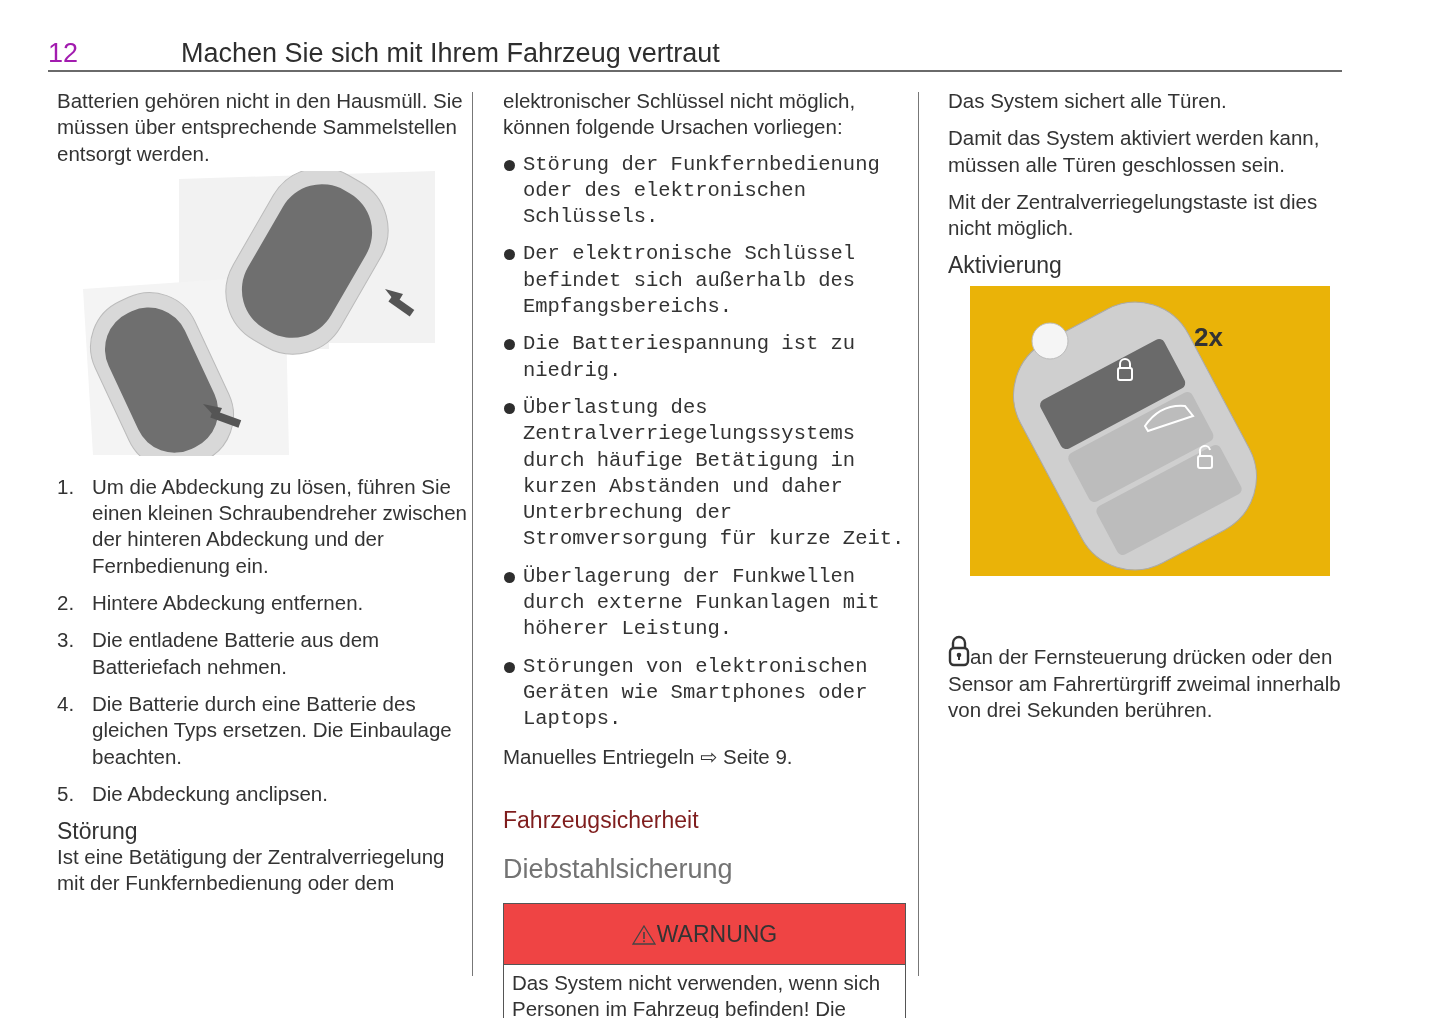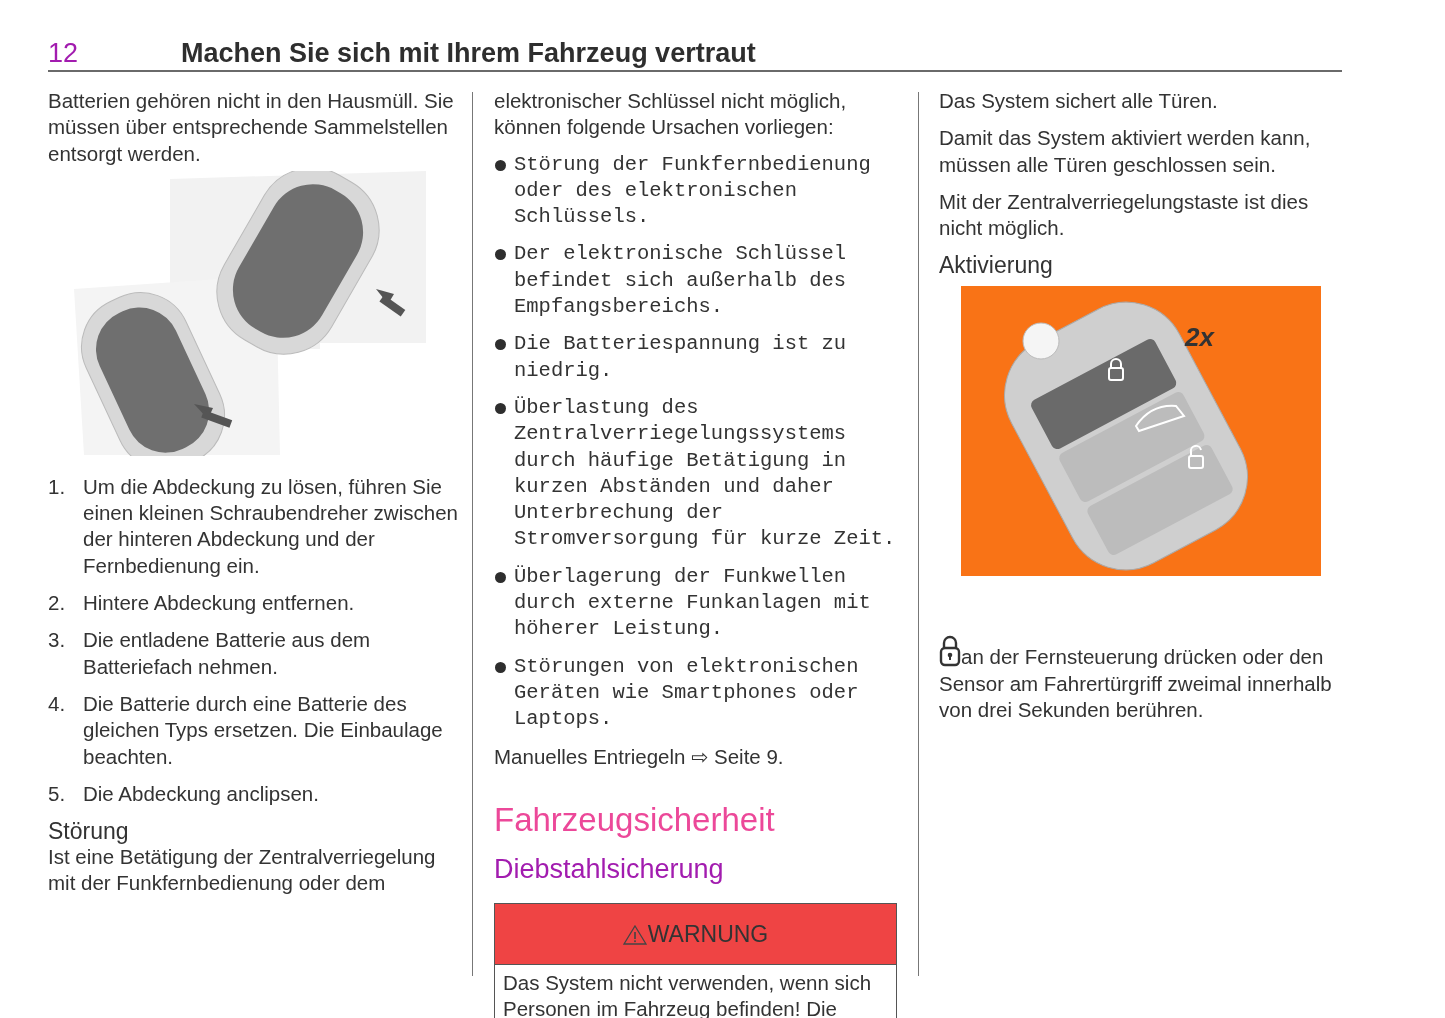--- a/index.html
+++ b/index.html
@@ -2,42 +2,42 @@
 <html><head>
 <meta charset="utf-8">
 <style>
   html, body { margin: 0; padding: 0; background: #ffffff; }
   body {
     width: 1445px; height: 1018px; position: relative; overflow: hidden;
     font-family: "Liberation Sans", sans-serif; color: #333333;
   }
   .header { position: absolute; left: 48px; top: 38px; width: 1294px; height: 32px; border-bottom: 2px solid #6a6a6a; }
   .page-num { position: absolute; left: 0; top: 0; font-size: 27px; color: #a21caf; }
-  .page-title { position: absolute; left: 133px; top: 0; font-size: 27px; color: #2e2e2e; font-weight: bold; }
+  .page-title { position: absolute; left: 133px; top: 0; font-size: 27px; color: #2e2e2e; }
 
-  .col { position: absolute; top: 88px; font-size: 20.5px; line-height: 26.3px; color: #333; }
+  .col { position: absolute; top: 88px; font-size: 20.5px; line-height: 26.3px; color: #333; margin-left: 9px; }
   .col p { margin: 0 0 11px 0; }
   .col1 { left: 48px; width: 410px; }
   .col2 { left: 494px; width: 410px; }
   .col3 { left: 939px; width: 405px; }
 
   .vline { position: absolute; top: 92px; width: 0; border-left: 1.5px solid #777; height: 884px; }
 
   .img-box { position: relative; }
   .numlist { margin: 18px 0 0 0; padding: 0; list-style: none; }
   .numlist li { position: relative; padding-left: 35px; margin-bottom: 11px; }
   .numlist .n { position: absolute; left: 0; top: 0; }
 
   .sub-h { font-size: 23px; margin: 4px 0 0 0; line-height: 26px; color: #333; }
   .bullets { margin: 0; padding: 0; list-style: none; }
   .bullets li { position: relative; padding-left: 20px; margin-bottom: 11px; font-family: Liberation Mono, monospace; }
   .bullets li::before { content: ""; position: absolute; left: 1px; top: 8px; width: 11px; height: 11px; border-radius: 50%; background: #2e2e2e; }
 
-  .h1 { font-size: 33px; line-height: 40px; margin: 30px 0 0 0; color: #ec4899; }
-  .h2 { font-size: 27px; line-height: 34px; margin: 12px 0 0 0; color: #a21caf; }
+  .h1 { font-size: 23px; line-height: 40px; margin: 30px 0 0 0; color: #7f1d1d; }
+  .h2 { font-size: 27px; line-height: 34px; margin: 12px 0 0 0; color: #737373; }
 
   .warn { margin-top: 17px; border: 1.5px solid #555; width: 401px; }
   .warn-head { background: #ef4444; height: 60px; border-bottom: 1.5px solid #555; display: flex; align-items: center; justify-content: center; font-size: 23px; color: #333; }
   .warn-body { padding: 5px 8px 8px 8px; }
   .tri { display: inline-block; width: 24px; height: 20px; margin-right: 1px; position: relative; top: 1px; }
 </style>
 </head>
 <body>
 
 <div class="header">
@@ -112,21 +112,21 @@
     <div class="warn-body">Das System nicht verwenden, wenn sich Personen im Fahrzeug befinden! Die Türen lassen sich dann von innen nicht öffnen.</div>
   </div>
 </div>
 
 <div class="col col3">
   <p>Das System sichert alle Türen.</p>
   <p>Damit das System aktiviert werden kann, müssen alle Türen geschlossen sein.</p>
   <p>Mit der Zentralverriegelungstaste ist dies nicht möglich.</p>
   <div class="sub-h" style="margin-top:2px;">Aktivierung</div>
 
-  <div class="img-box" style="margin-top:8px; margin-left:22px; width:360px; height:290px; background:#f97316;font-style:italic;">
+  <div class="img-box" style="margin-top:8px; margin-left:22px; width:360px; height:290px; background:#eab308;">
     <svg width="360" height="290" viewBox="0 0 360 290">
       <g transform="translate(165,150) rotate(-28)">
         <rect x="-95" y="-125" width="190" height="250" rx="60" fill="#cfcfcf" stroke="#aaa"></rect>
         <rect x="-70" y="-75" width="140" height="55" rx="6" fill="#6a6a6a"></rect>
         <rect x="-70" y="-15" width="140" height="55" rx="6" fill="#bcbcbc"></rect>
         <rect x="-70" y="45" width="140" height="55" rx="6" fill="#bcbcbc"></rect>
       </g>
       <circle cx="80" cy="55" r="18" fill="#f5f5f5" stroke="#bbb"></circle>
       <text x="224" y="60" font-family="Liberation Sans, sans-serif" font-weight="bold" font-size="26" fill="#333">2x</text>
       <g fill="none" stroke="#fff" stroke-width="2">

